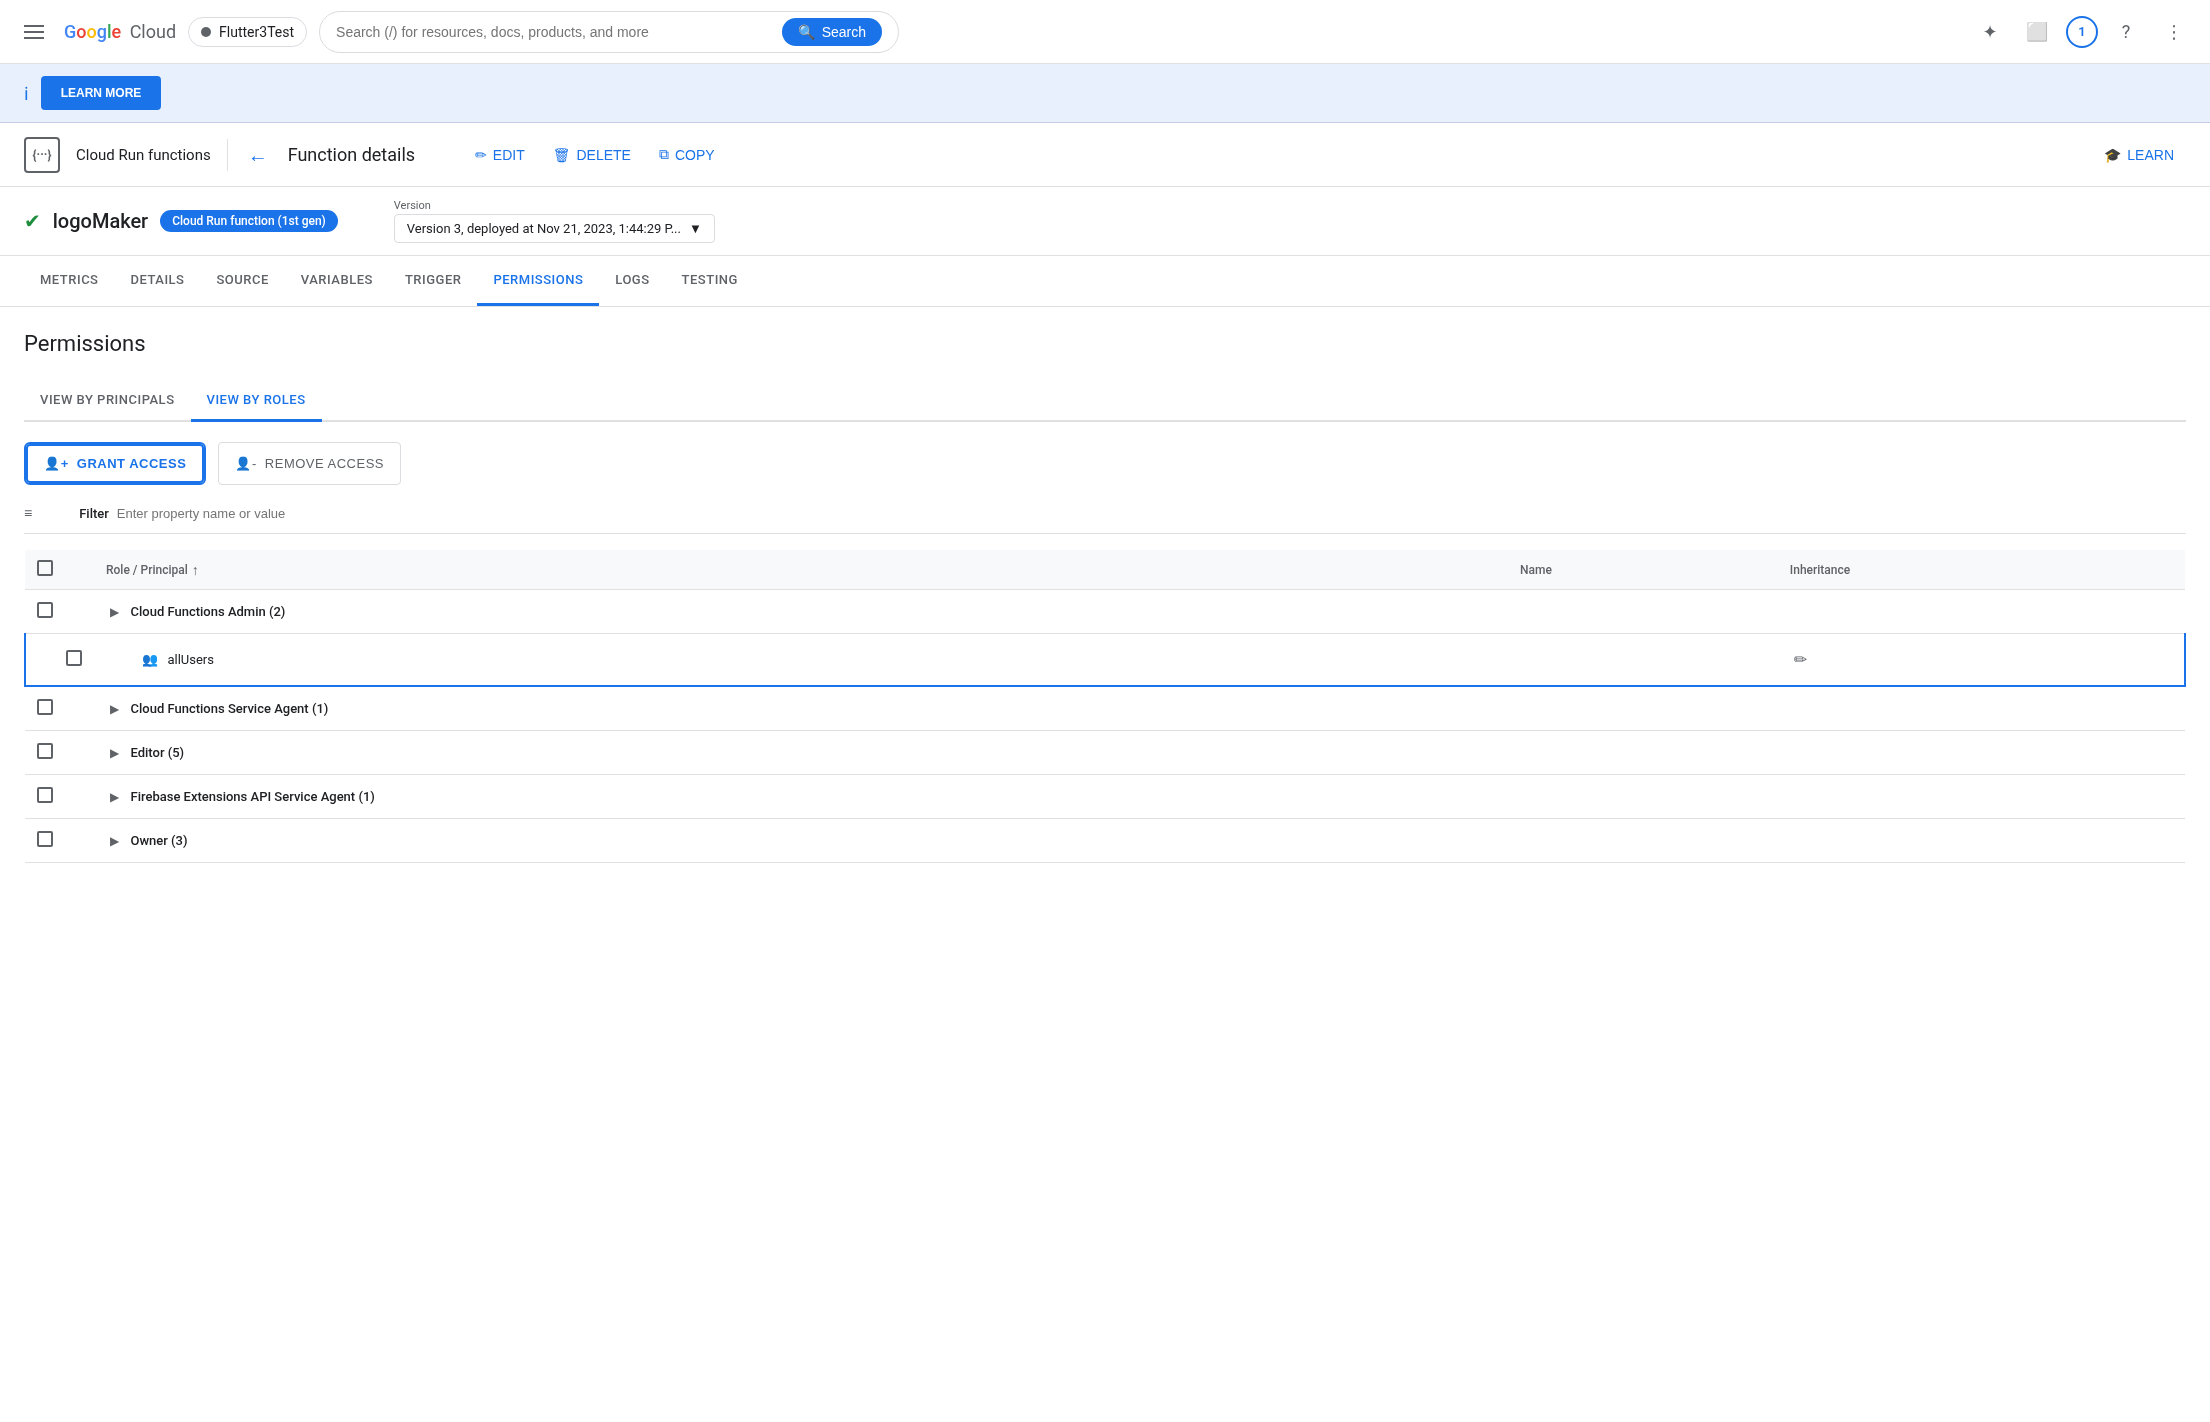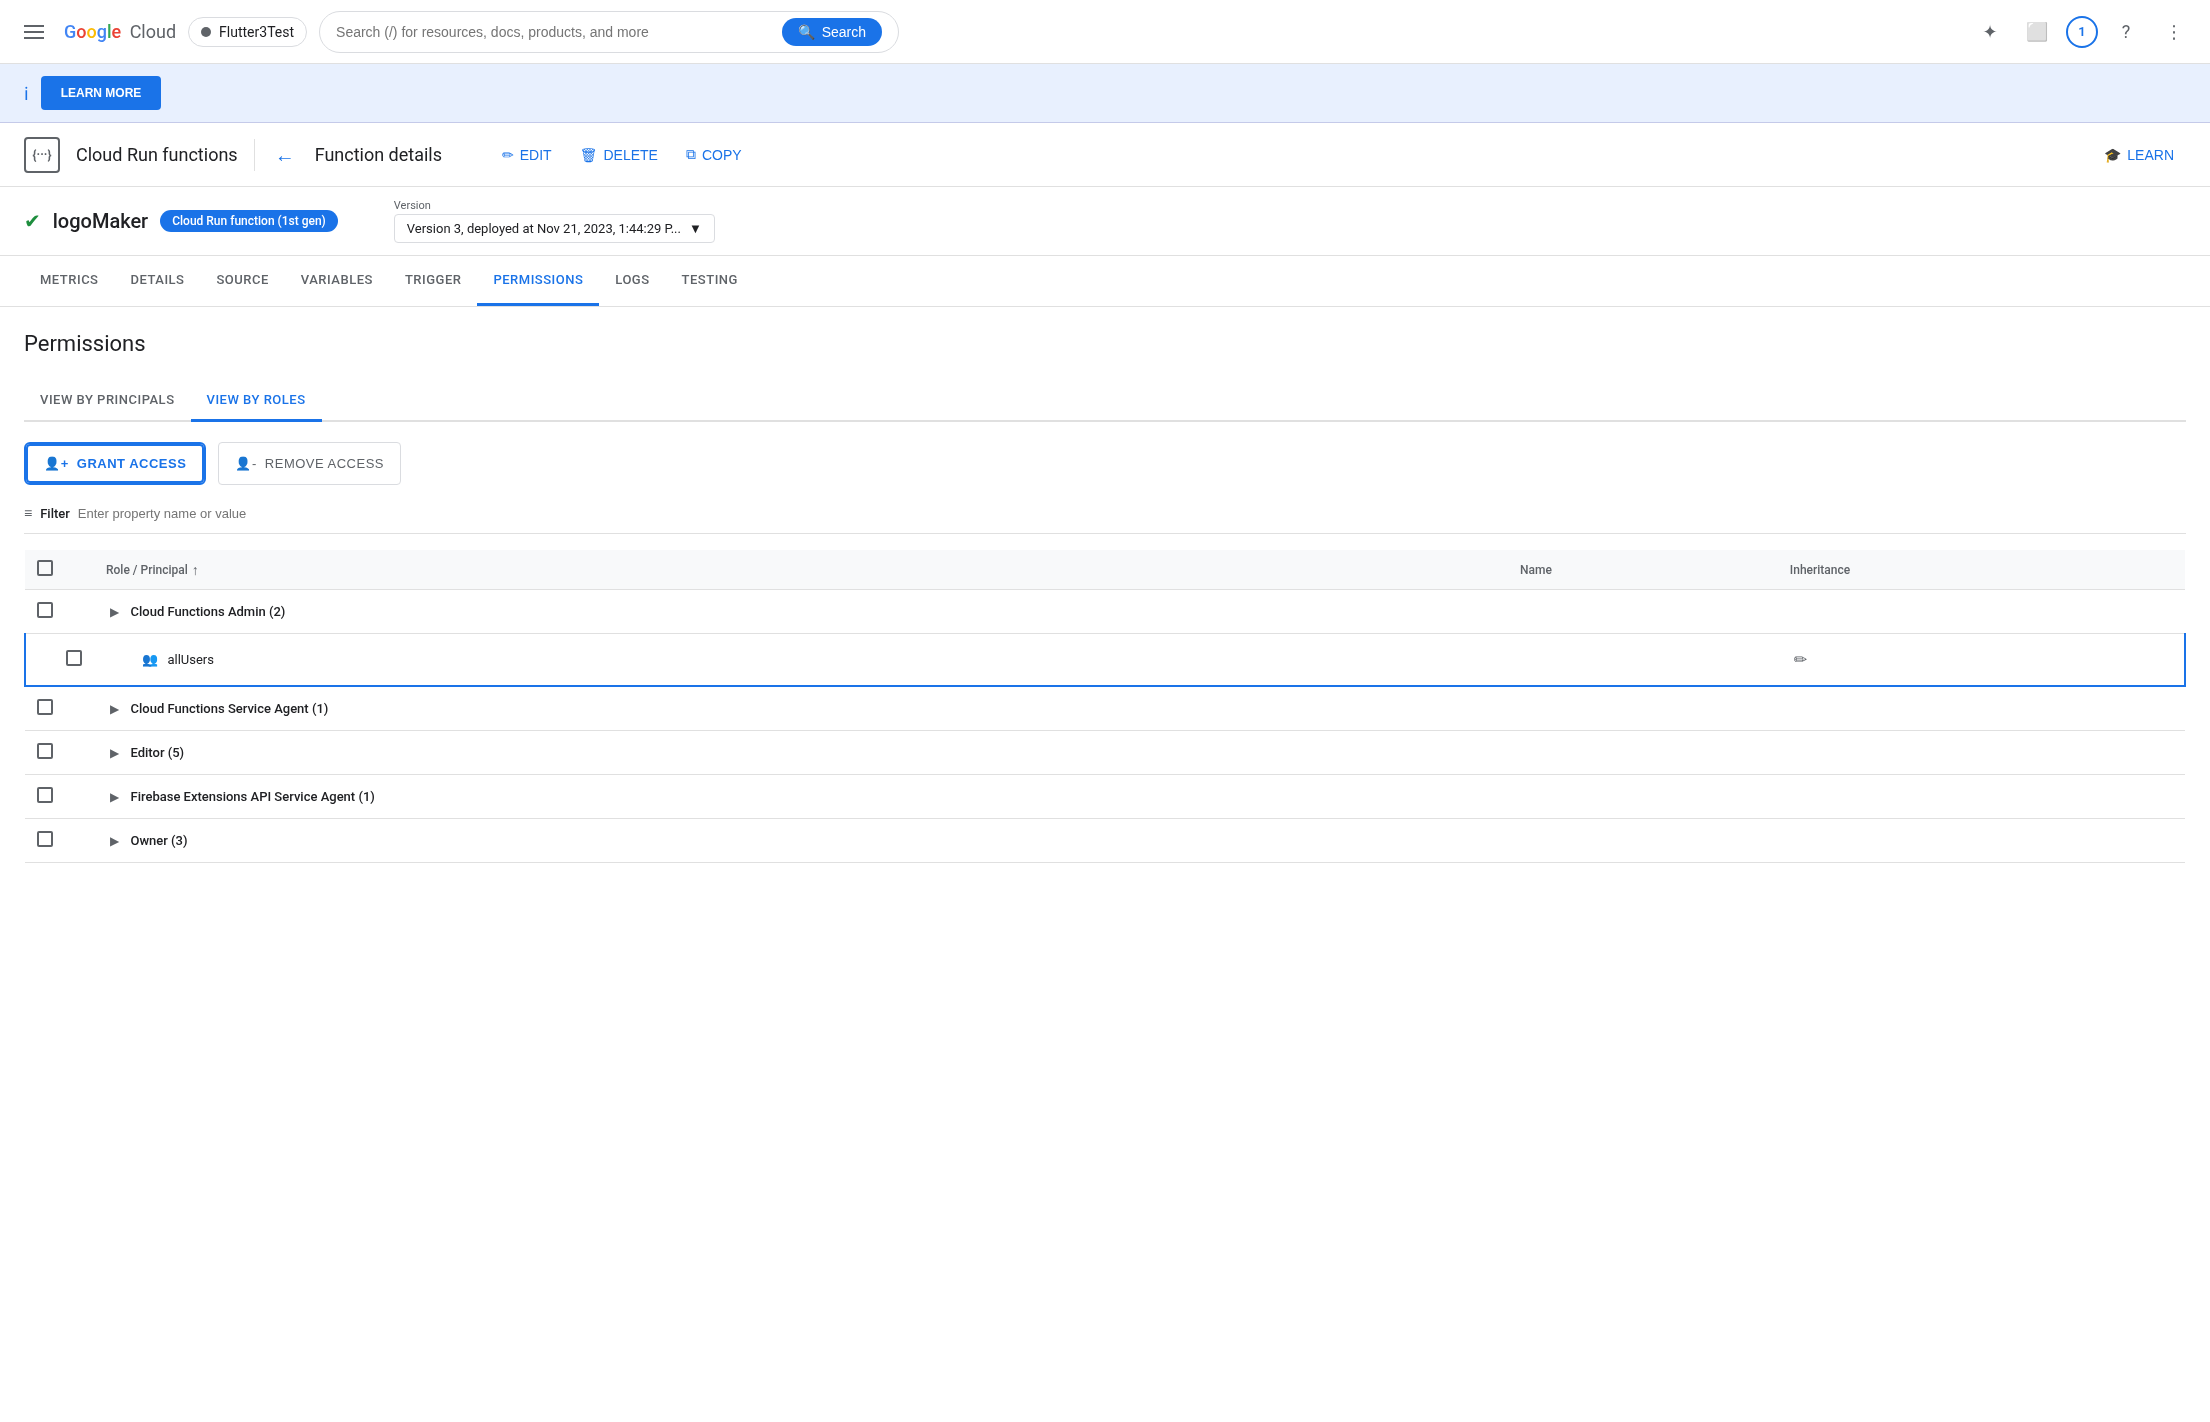--- a/index.html
+++ b/index.html
@@ -64,21 +64,21 @@
 
     
     .function-header {
       display: flex; align-items: center; padding: 0 24px; height: 64px;
       border-bottom: 1px solid #e0e0e0; gap: 16px;
     }
     .service-icon {
       display: flex; align-items: center; justify-content: center;
       width: 36px; height: 36px; border: 2px solid #5f6368; border-radius: 4px; font-size: 12px; color: #5f6368; font-weight: 700;
     }
-    .service-name { font-size: 18px; color: #202124; font-weight: 400; }
+    .service-name { font-size: 15px; color: #202124; font-weight: 400; }
     .divider-v { width: 1px; height: 32px; background: #e0e0e0; }
     .back-btn { color: #1a73e8; cursor: pointer; font-size: 20px; padding: 4px; }
     .page-title { font-size: 18px; color: #202124; font-weight: 400; }
     .header-actions { display: flex; align-items: center; gap: 4px; margin-left: 32px; }
     .header-btn {
       display: flex; align-items: center; gap: 6px; color: #1a73e8;
       border: none; background: none; cursor: pointer; font-size: 14px; font-weight: 500;
       padding: 8px 12px; border-radius: 4px;
     }
     .header-btn-learn { margin-left: auto; }
@@ -140,21 +140,21 @@
       border-radius: 4px; padding: 10px 16px; cursor: pointer; font-size: 13px; font-weight: 500;
       text-transform: uppercase; letter-spacing: 0.5px;
     }
 
     
     .filter-row {
       display: flex; align-items: center; gap: 8px; margin-bottom: 16px;
       border-bottom: 1px solid #e0e0e0; padding-bottom: 12px;
     }
     .filter-icon { color: #5f6368; }
-    .filter-label { font-size: 13px; font-weight: 500; color: #202124; }
+    .filter-label { font-size: 13px; font-weight: 500; color: #202124; margin-left: 39px; }
     .filter-input {
       border: none; outline: none; font-size: 13px; color: #5f6368;
       flex: 1; background: transparent;
     }
 
     
     .permissions-table { width: 100%; border-collapse: collapse; }
     .permissions-table th {
       text-align: left; font-size: 12px; font-weight: 500; color: #5f6368;
       padding: 10px 12px; border-bottom: 1px solid #e0e0e0; background: #f8f9fa;

